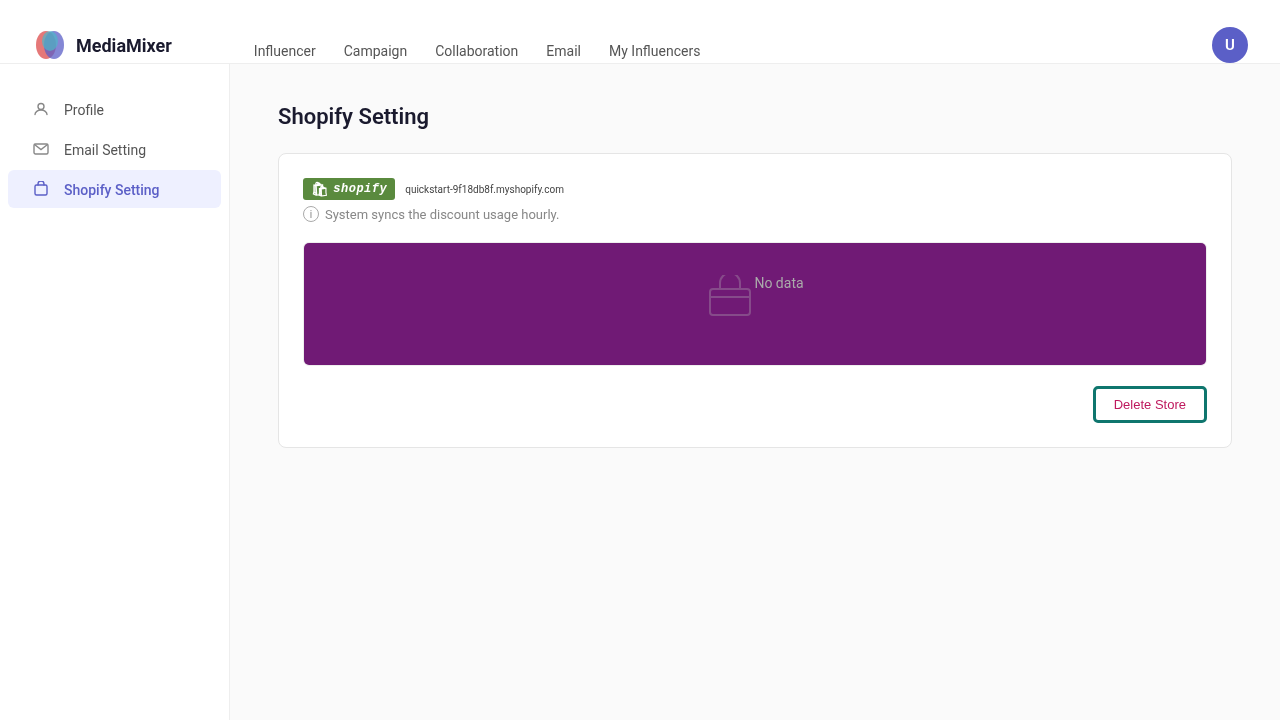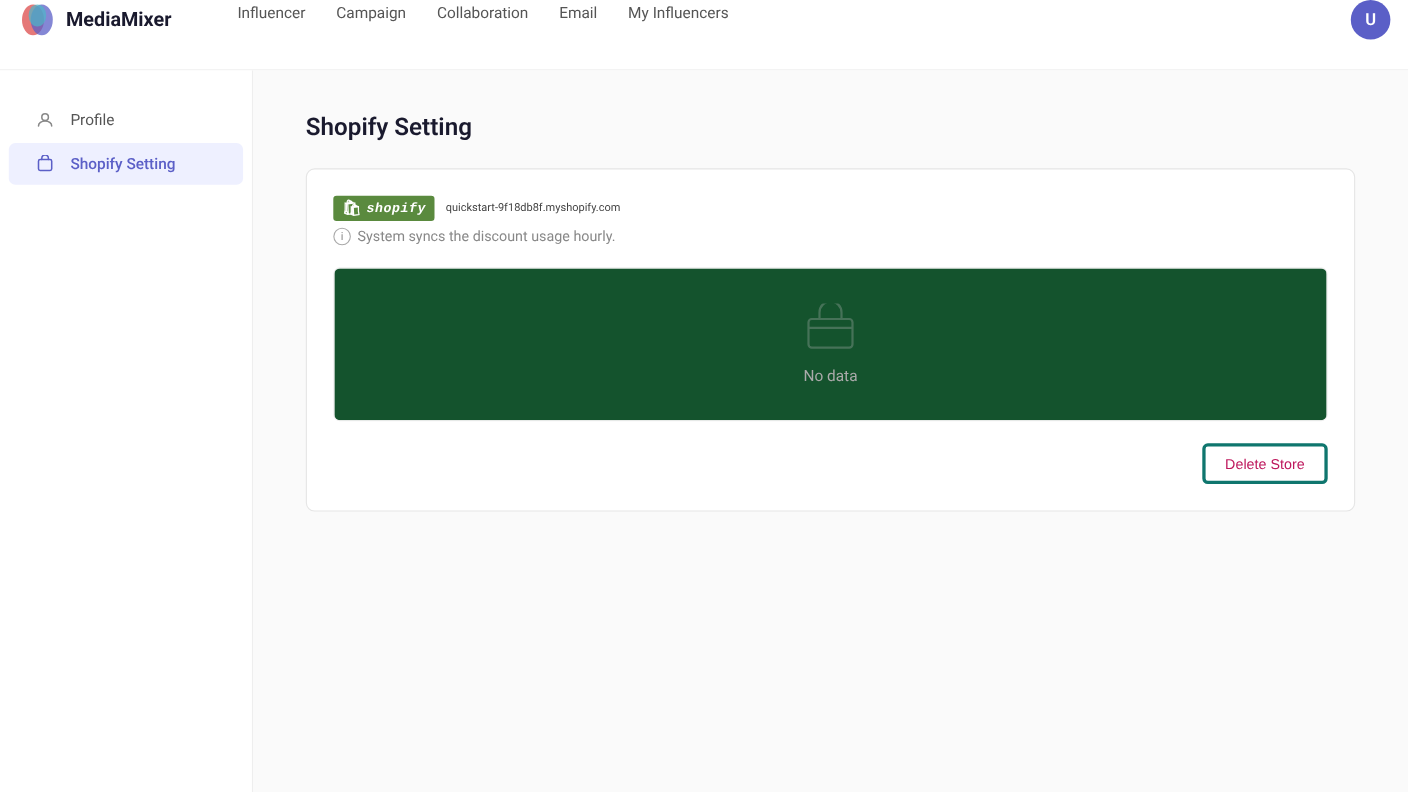--- a/index.html
+++ b/index.html
@@ -1,45 +1,46 @@
 <!DOCTYPE html>
 <html><head>
   <meta charset="utf-8">
   <style>
     * { box-sizing: border-box; margin: 0; padding: 0; }
     body { font-family: -apple-system, BlinkMacSystemFont, 'Segoe UI', Roboto, sans-serif; background: #fff; color: #333; }
 
     
     .topnav {
       display: flex;
-      align-items: flex-start;
-      padding: 0 16px;
+      align-items: flex-end;
+      padding: 0 32px;
       height: 64px;
       border-bottom: 1px solid #eee;
-      gap: 44px;
+      gap: 18px;
     }
     .logo-area {
       display: flex;
       align-items: center;
       gap: 8px;
       margin-right: 16px;
     }
     .logo-icon {
       width: 36px;
       height: 36px;
     }
     .logo-text {
       font-size: 18px;
       font-weight: 700;
       color: #1a1a2e;
     }
     .nav-links {
       display: flex;
       gap: 28px;
       flex: 1;
+      margin-left: 48px;
     }
     .nav-link {
       font-size: 14px;
       color: #555;
       cursor: pointer;
       text-decoration: none;
       padding: 4px 0;
     }
     .user-avatar {
       width: 36px;
@@ -179,25 +180,25 @@
     }
     .table-header-cell {
       padding: 12px 16px;
       font-size: 13px;
       font-weight: 600;
       color: #333;
     }
     .table-body {
       min-height: 120px;
       display: flex;
-      flex-direction: column;
-      align-items: center;
+      flex-direction: row;
+      align-items: flex-start;
       justify-content: center;
       padding: 32px;
-      background: #14532d;
+      background: #701a75;
     }
     .no-data-icon {
       margin-bottom: 10px;
       opacity: 0.3;
     }
     .no-data-text {
       font-size: 14px;
       color: #aaa;
     }
 
@@ -246,20 +247,29 @@
 
   <aside class="sidebar">
     <div class="sidebar-item">
       <span class="sidebar-icon">
         <svg width="16" height="16" viewBox="0 0 16 16" fill="none" xmlns="http://www.w3.org/2000/svg">
           <circle cx="8" cy="5.5" r="3" stroke="#888" stroke-width="1.4"></circle>
           <path d="M2 13.5c0-2.485 2.686-4.5 6-4.5s6 2.015 6 4.5" stroke="#888" stroke-width="1.4" stroke-linecap="round"></path>
         </svg>
       </span>
       <span>Profile</span>
+    </div>
+    <div class="sidebar-item">
+      <span class="sidebar-icon">
+        <svg width="16" height="16" viewBox="0 0 16 16" fill="none" xmlns="http://www.w3.org/2000/svg">
+          <rect x="1" y="3" width="14" height="10" rx="1.5" stroke="#888" stroke-width="1.4"></rect>
+          <path d="M1.5 3.5l6.5 5 6.5-5" stroke="#888" stroke-width="1.4" stroke-linecap="round"></path>
+        </svg>
+      </span>
+      <span>Email Setting</span>
     </div>
     <div class="sidebar-item active">
       <span class="sidebar-icon">
         <svg width="16" height="16" viewBox="0 0 16 16" fill="none" xmlns="http://www.w3.org/2000/svg">
           <rect x="2" y="4" width="12" height="10" rx="1.5" stroke="#5b5fc7" stroke-width="1.4"></rect>
           <path d="M5 4V3a3 3 0 016 0v1" stroke="#5b5fc7" stroke-width="1.4" stroke-linecap="round"></path>
         </svg>
       </span>
       <span>Shopify Setting</span>
     </div>

